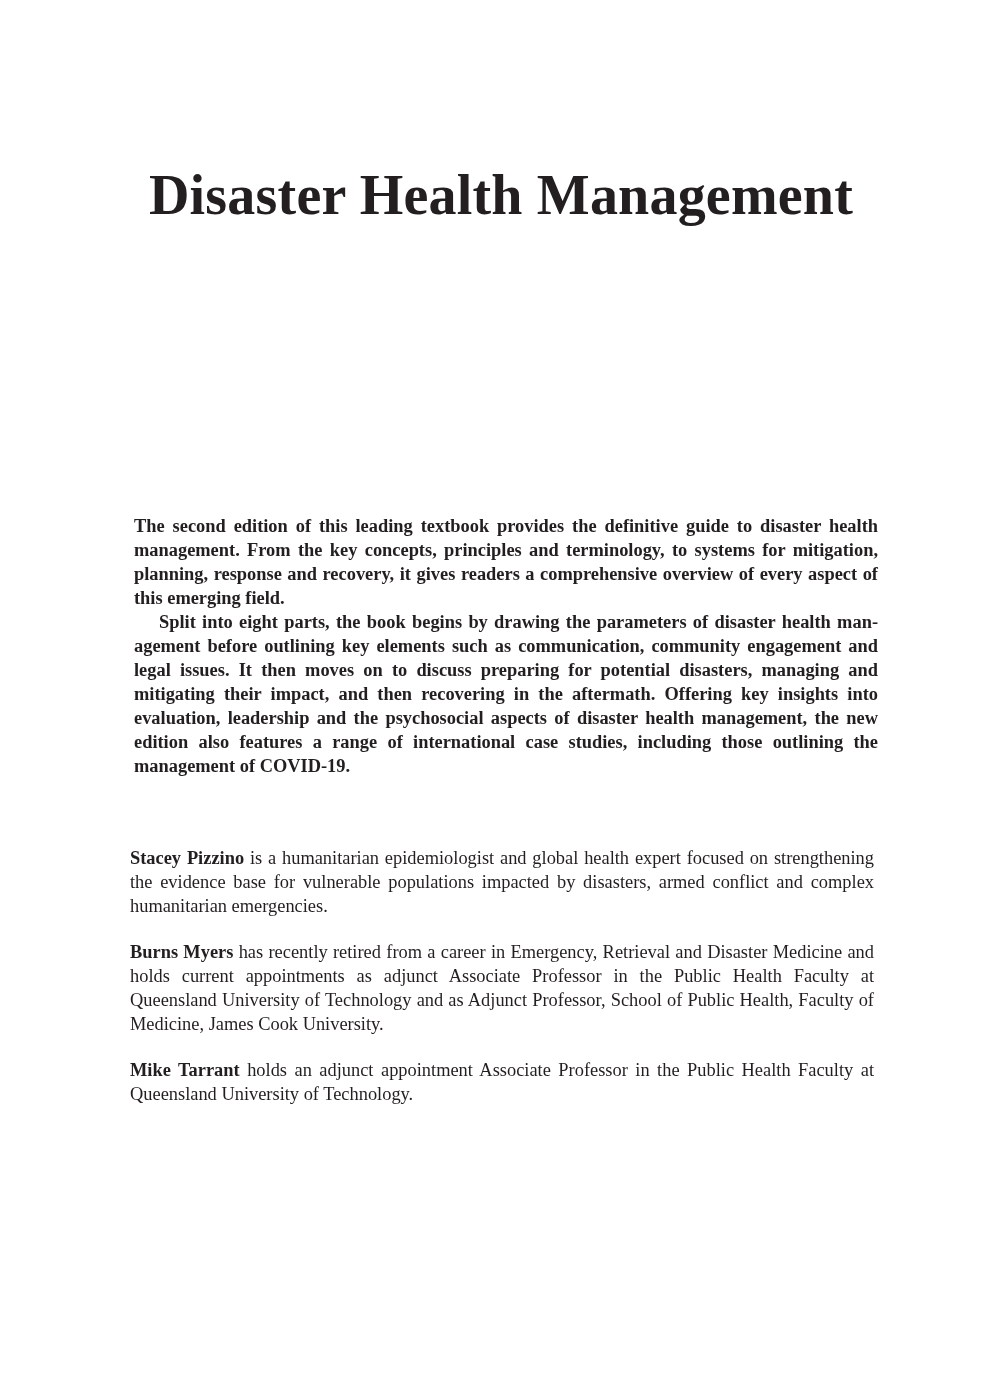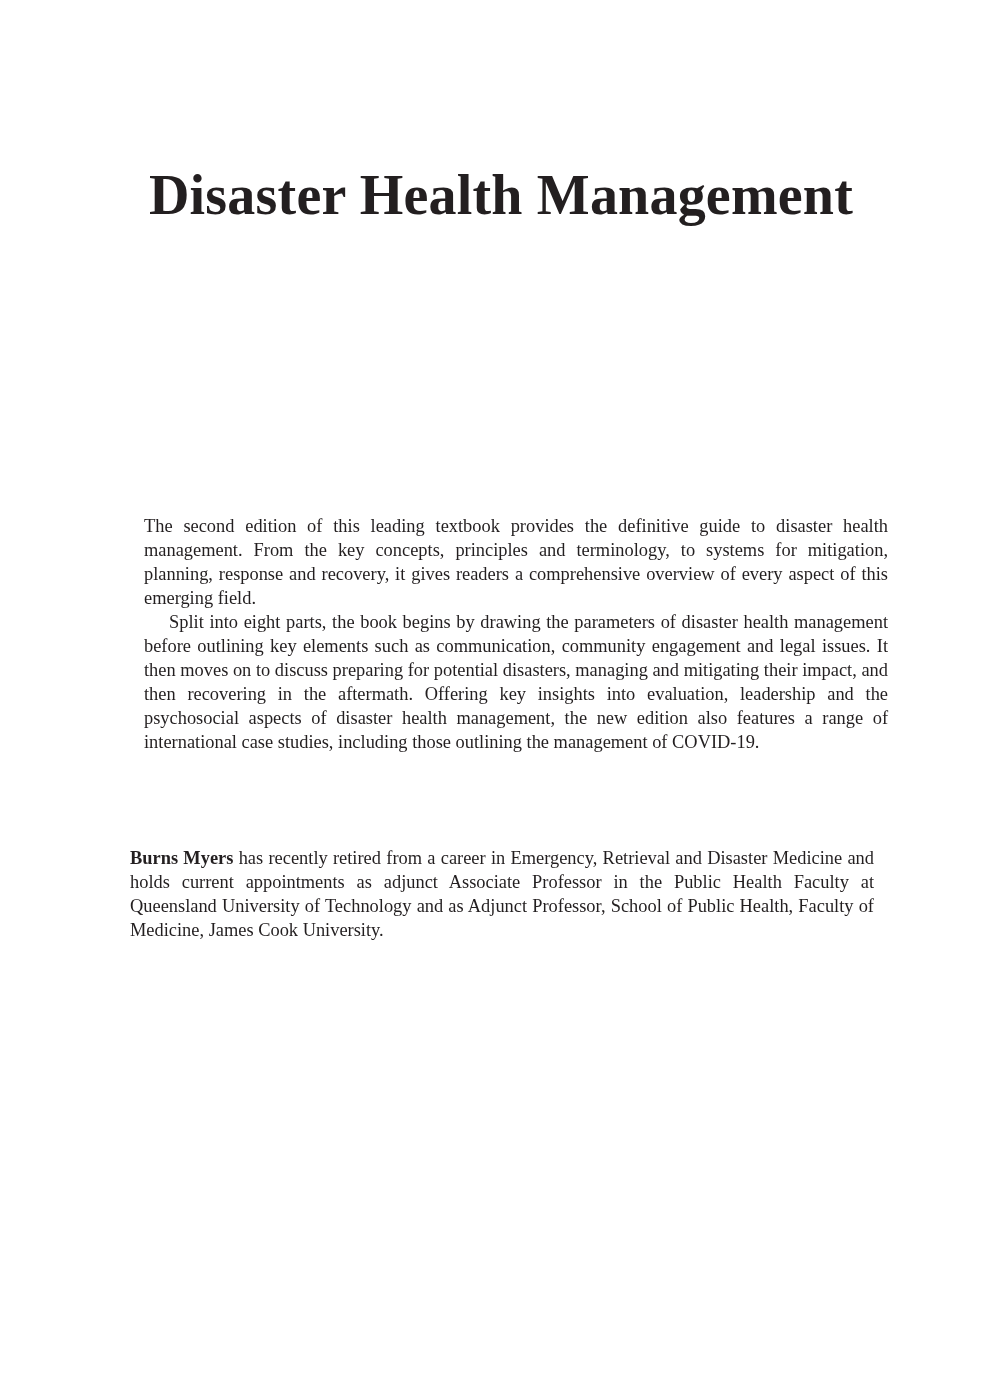--- a/index.html
+++ b/index.html
@@ -23,22 +23,23 @@
       text-align: center;
       font-size: 56px;
       font-weight: bold;
       line-height: 70px;
       letter-spacing: 0.2px;
       margin: 0;
     }
     .blurb {
       position: absolute;
       top: 514px;
-      left: 144px;
+      left: 134px;
       width: 744px;
+      font-weight: bold;
     }
     .blurb p {
       margin: 0;
       font-size: 18.4px;
       line-height: 24px;
       text-align: justify;
       hyphens: manual;
     }
     .blurb p.indent {
       text-indent: 25px;
@@ -63,14 +64,16 @@
 <body>
 
 <h1 class="title">Disaster Health Management</h1>
 
 <div class="blurb">
   <p>The second edition of this leading textbook provides the definitive guide to disaster health management. From the key concepts, principles and terminology, to systems for mitigation, planning, response and recovery, it gives readers a comprehensive overview of every aspect of this emerging field.</p>
   <p class="indent">Split into eight parts, the book begins by drawing the parameters of disaster health man­agement before outlining key elements such as communication, community engagement and legal issues. It then moves on to discuss preparing for potential disasters, managing and mitigating their impact, and then recovering in the aftermath. Offering key insights into evaluation, leadership and the psychosocial aspects of disaster health management, the new edition also features a range of international case studies, including those outlining the management of COVID-19.</p>
 </div>
 
 <div class="bios">
+  <p class="bio"><span class="name">Stacey Pizzino</span><span> is a humanitarian epidemiologist and global health expert focused on strengthening the evidence base for vulnerable populations impacted by disasters, armed conflict and complex humanitarian emergencies.</span></p>
   <p class="bio"><span class="name">Burns Myers</span><span> has recently retired from a career in Emergency, Retrieval and Disaster Med­icine and holds current appointments as adjunct Associate Professor in the Public Health Faculty at Queensland University of Technology and as Adjunct Professor, School of Pub­lic Health, Faculty of Medicine, James Cook University.</span></p>
+  <p class="bio"><span class="name">Mike Tarrant</span><span> holds an adjunct appointment Associate Professor in the Public Health Fac­ulty at Queensland University of Technology.</span></p>
 </div>
 
 </body></html>

